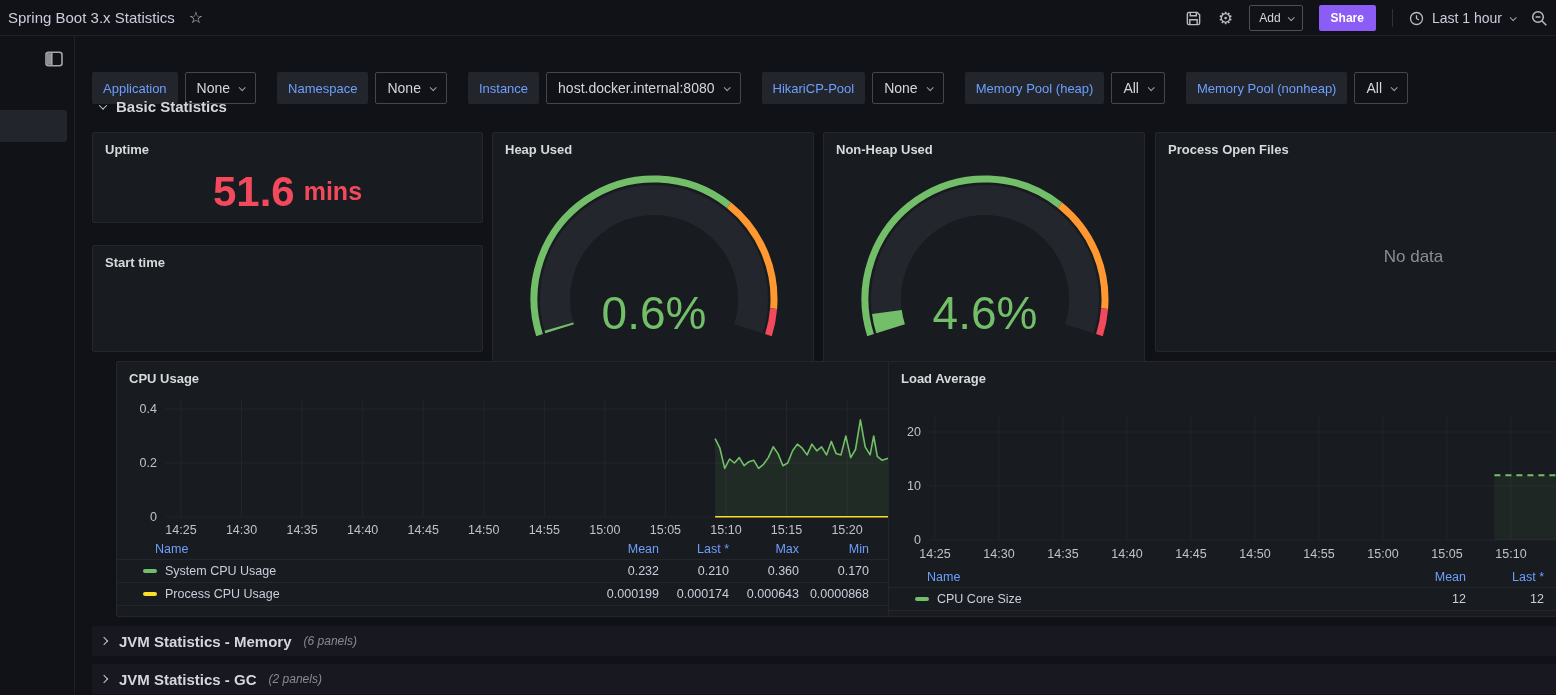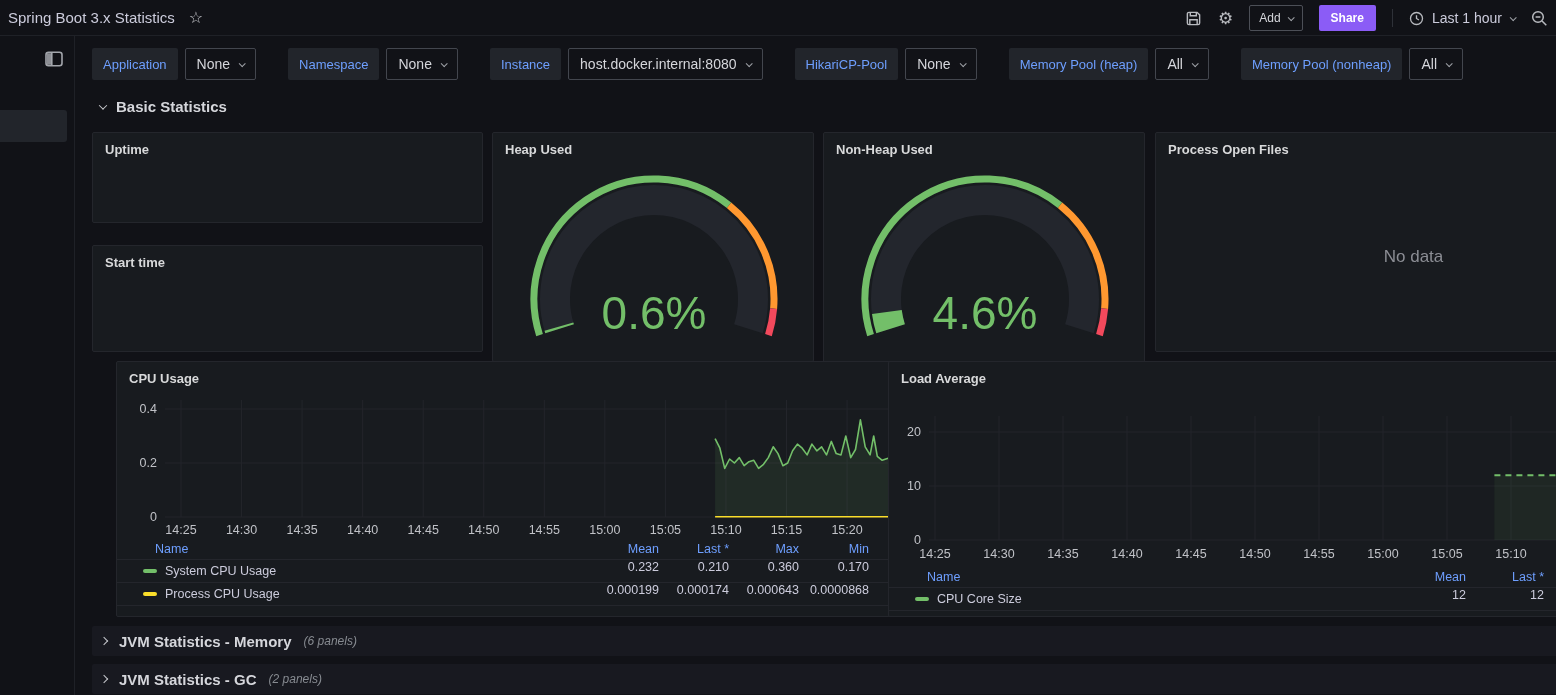--- a/index.html
+++ b/index.html
@@ -28,21 +28,21 @@
              border-right:1px solid #1f2127; background:#111217; z-index:4; }
   .dock-btn { position:absolute; left:44px; top:14px; width:20px; height:18px; display:flex;
               align-items:center; justify-content:center; }
   .side-item { position:absolute; left:0; top:74px; width:67px; height:32px;
                background:#22252B; border-radius:0 3px 3px 0; }
 
   
   .content { position:absolute; left:76px; top:36px; width:1480px; height:659px; overflow:hidden; }
   .content-inner { position:absolute; left:0; top:0; width:1600px; height:659px; }
 
-  .vars-row { position:absolute; left:16px; top:12px; display:flex;gap:11px; }
+  .vars-row { position:absolute; left:16px; top:36px; display:flex; }
   .var-pair { display:flex; margin-right:21px; }
   .var-label { height:32px; padding:0 11px; background:#22252B; color:#6E9FFF; font-size:13px;
                font-weight:500; border-radius:2px; display:flex; align-items:center; margin-right:7px; white-space:nowrap;}
   .var-value { height:32px; padding:0 11px; background:#111217; border:1px solid #43464e;
                border-radius:2px; color:#D5D6DB; font-size:14px; display:flex; align-items:center;
                gap:9px; white-space:nowrap; }
 
   .section-head { position:absolute; left:24px; top:62px; display:flex; align-items:center; gap:10px; }
   .section-title { font-size:15px; font-weight:bold; color:#D5D6DB; }
   .chev { display:inline-block; width:6px; height:6px; border-right:1.6px solid #C7C8CD;
@@ -63,21 +63,21 @@
 
   
   .chart-svg { position:absolute; left:0; top:0; }
   .legend { position:absolute; left:0; right:0; font-size:12.5px; border-bottom:1px solid #24262c; }
   .legend.cpu { top:176px; } .legend.cpu .lg-cols span { width:70px; }
   .legend.cpu .lg-head, .legend.cpu .lg-row { padding-right:33px; }
   .legend.load { top:204px; } .legend.load .lg-cols span { width:78px; }
   .legend.load .lg-head, .legend.load .lg-row { padding-right:130px; }
   .lg-head { display:flex; align-items:center; height:21px; color:#6E9FFF; font-weight:500; }
   .lg-head .lg-name { padding-left:38px; }
-  .lg-row { display:flex; height:23px; border-top:1px solid #24262c; color:#CCCCDC;gap:28px; }
+  .lg-row { display:flex; align-items:center; height:23px; border-top:1px solid #24262c; color:#CCCCDC;gap:28px; }
   .lg-name { flex:1; display:flex; align-items:center; gap:8px; padding-left:26px; white-space:nowrap; }
   .lg-cols { display:flex; } .lg-cols span { text-align:right; white-space:nowrap; }
   .swatch { width:14px; height:4px; border-radius:2px; }
 
   
   .dash-row { position:absolute; left:16px; width:1583px; height:30px; background:#181920;
               border-radius:2px; display:flex; align-items:center; padding-left:9px; gap:12px; }
   .dash-row-title { font-size:15px; font-weight:bold; color:#D5D6DB; }
   .dash-row-count { font-size:12px; font-style:italic; color:#878b91; }
   svg text { font-family:"Liberation Sans", sans-serif; }
@@ -184,20 +184,24 @@
           </div>
         </div>
 
       <div class="section-head">
         <span class="chev down"></span>
         <span class="section-title">Basic Statistics</span>
       </div>
 
       <div class="panel" style="left:16px;top:96px;width:391px;height:91px;">
         <div class="panel-title">Uptime</div>
+        <div class="stat-center">
+          <span class="stat-big" style="color: rgb(242, 73, 92);">51.6</span>
+          <span class="stat-unit" style="color: rgb(242, 73, 92);">mins</span>
+        </div>
       </div>
 
       <div class="panel" style="left:16px;top:209px;width:391px;height:107px;">
         <div class="panel-title">Start time</div>
       </div>
 
       <div class="panel" style="left:416px;top:96px;width:322px;height:230px;">
         <div class="panel-title">Heap Used</div>
         <svg width="322" height="220" style="position:absolute;left:0;top:0;">
             <path d="M 66.58 195.77 A 99 99 0 1 1 255.42 195.77" stroke="#23262d" stroke-width="30" fill="none"></path>

